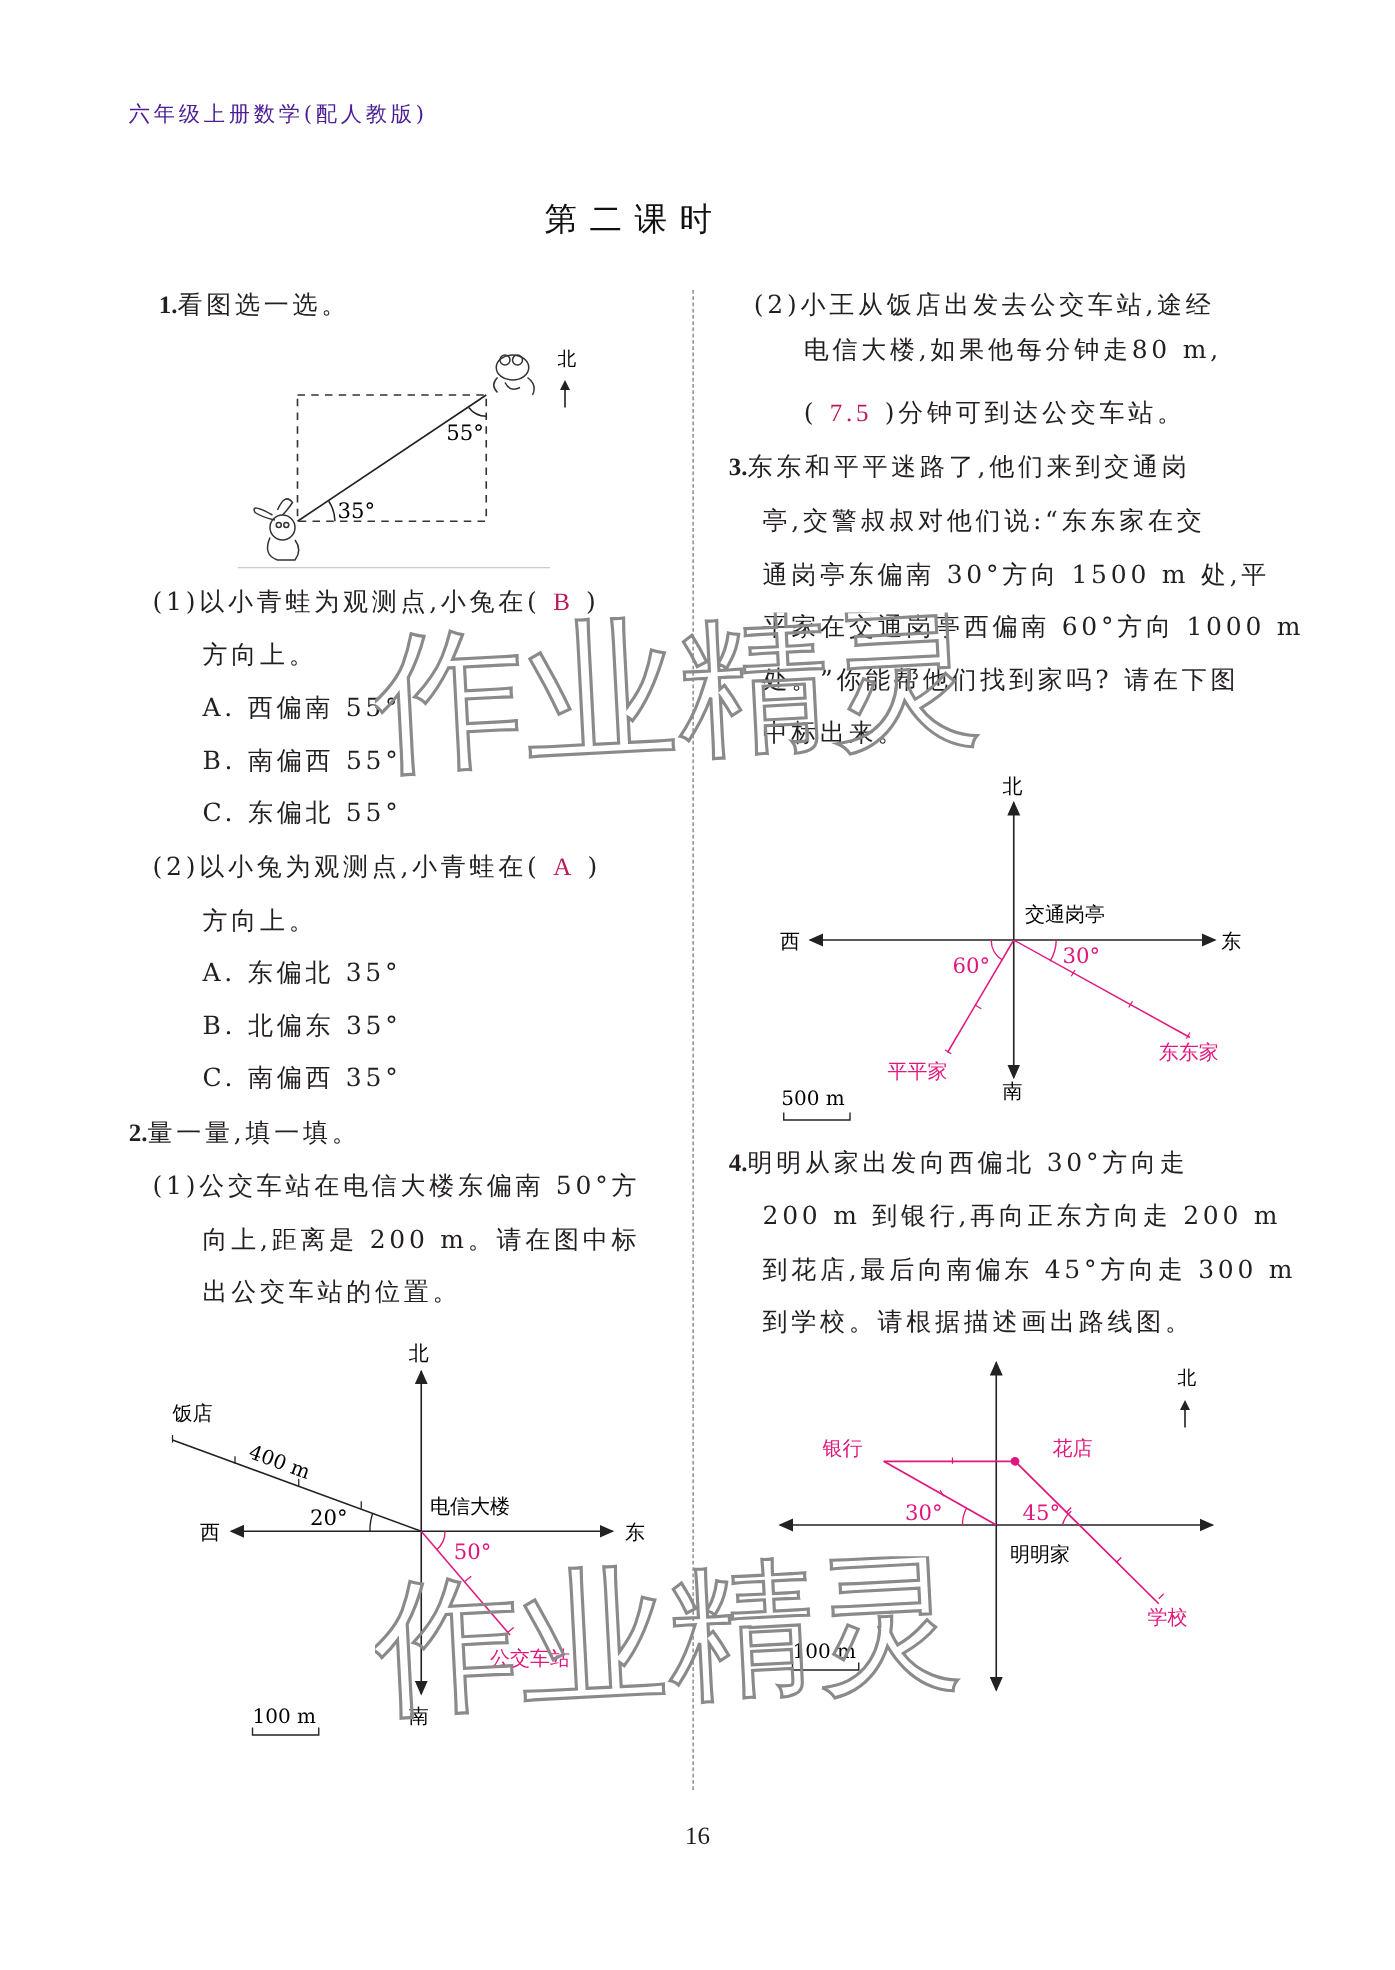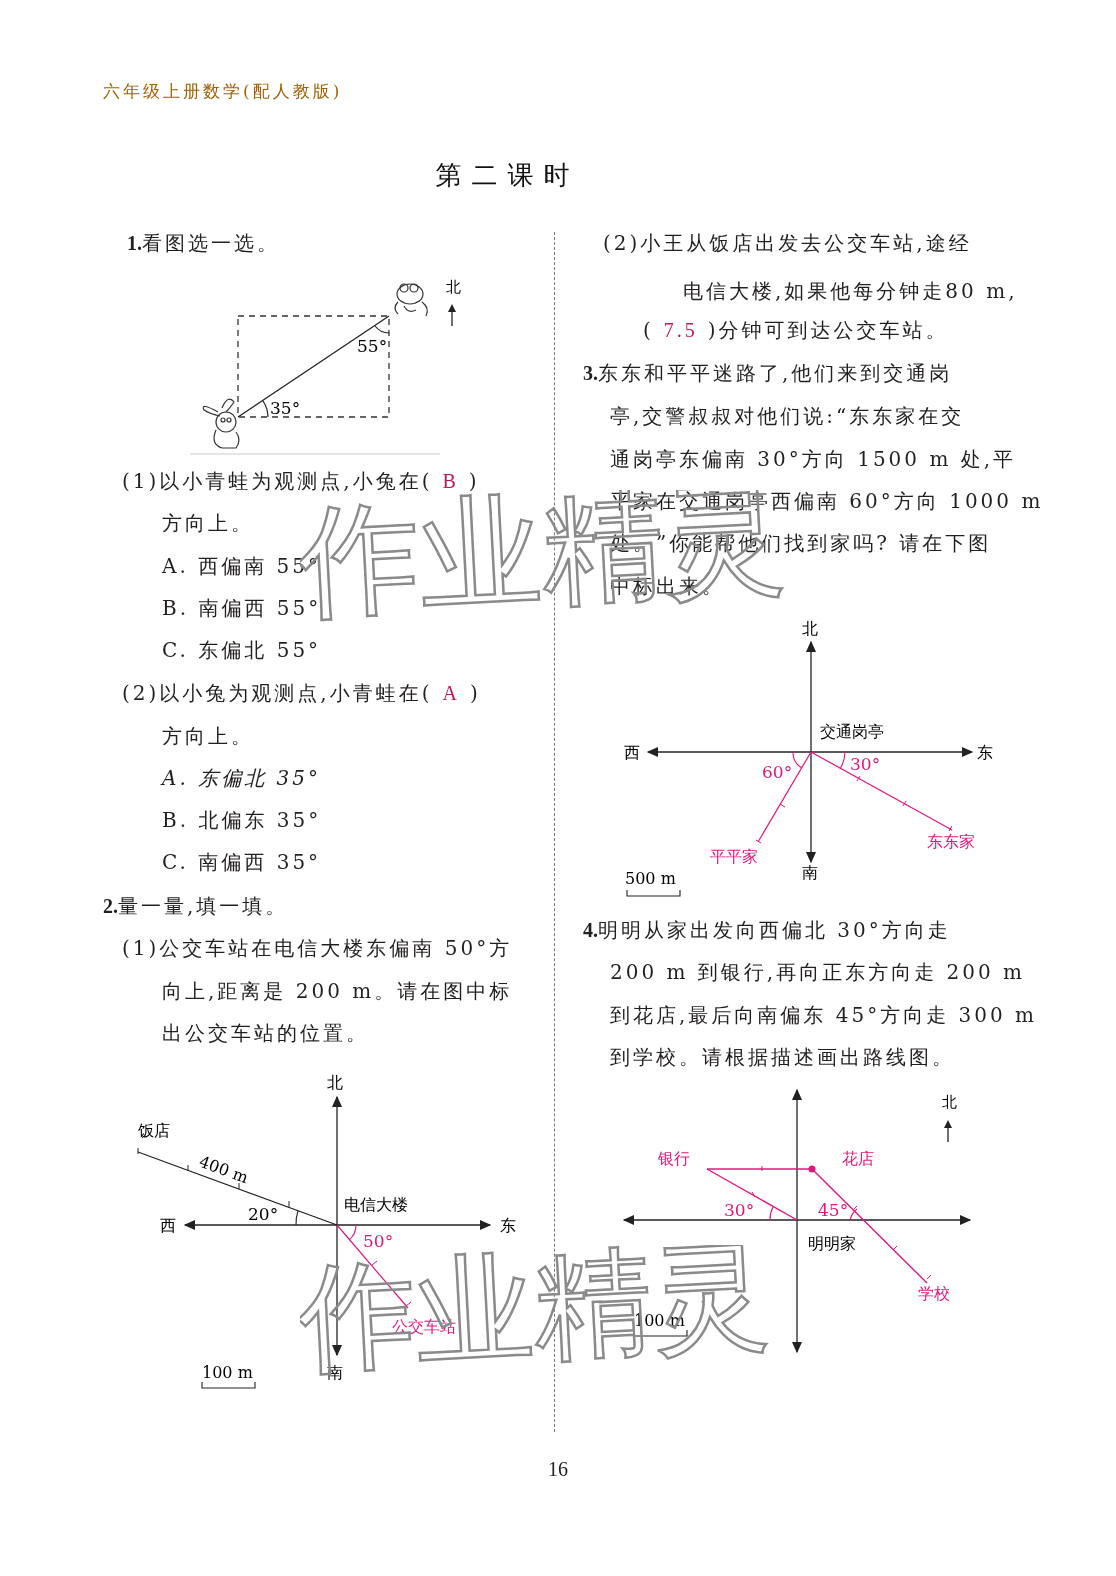--- a/index.html
+++ b/index.html
@@ -1,19 +1,19 @@
 <!DOCTYPE html>
 <html><head>
 <meta charset="utf-8">
 <style>
   html, body { margin:0; padding:0; background:#fff; }
   body { width:1116px; height:1576px; position:relative; overflow:hidden;
          font-family:"DejaVu Serif", "Liberation Serif", serif; color:#231f20; }
   .abs { position:absolute; }
-  .header { left:103px; top:80px; font-size:17px; letter-spacing:3px; color:#a16207; }
+  .header { left:103px; top:80px; font-size:17px; letter-spacing:3px; color:#4c1d95; }
   .title { left:0; width:1015px; top:158px; text-align:center; font-family:"DejaVu Sans", sans-serif;
            font-size:26px; letter-spacing:10px; color:#111; }
   .divider { left:554px; top:232px; height:1200px; border-left:1.5px dashed #777; }
   .line { font-size:20px; letter-spacing:3px; white-space:nowrap; line-height:42px; }
   .num { font-weight:bold; font-family:"Liberation Serif", serif; letter-spacing:0; }
   .ans { color:#be185d; font-family:"Liberation Serif", serif; padding:0 10px; }
   .pagenum { left:0; width:1116px; top:1458px; text-align:center; font-family:"Liberation Serif", serif; font-size:20px; }
   svg text { font-family:"DejaVu Serif", "Liberation Serif", serif; }
   .watermark { pointer-events:none; }
 </style>
@@ -62,21 +62,21 @@
 </div>
 <div class="abs line" style="left:162px;top:502px;">方向上。</div>
 <div class="abs line" style="left:162px;top:545px;">A. 西偏南 55°</div>
 <div class="abs line" style="left:162px;top:587px;">B. 南偏西 55°</div>
 <div class="abs line" style="left:162px;top:629px;">C. 东偏北 55°</div>
 
 <div class="abs line" style="left:122px;top:672px;">
   <span>(2)以小兔为观测点,小青蛙在(</span><span class="ans">A</span><span>)</span>
 </div>
 <div class="abs line" style="left:162px;top:715px;">方向上。</div>
-<div class="abs line" style="left:162px;top:757px;font-style:italic;">A. 东偏北 35°</div>
+<div class="abs line" style="left:162px;top:757px;">A. 东偏北 35°</div>
 <div class="abs line" style="left:162px;top:799px;">B. 北偏东 35°</div>
 <div class="abs line" style="left:162px;top:841px;text-align:right;">C. 南偏西 35°</div>
 
 <div class="abs line" style="left:103px;top:885px;">
   <span class="num">2.</span><span>量一量,填一填。</span>
 </div>
 <div class="abs line" style="left:122px;top:927px;">(1)公交车站在电信大楼东偏南 50°方</div>
 <div class="abs line" style="left:162px;top:970px;">向上,距离是 200 m。请在图中标</div>
 <div class="abs line" style="left:162px;top:1012px;">出公交车站的位置。</div>
 
@@ -107,21 +107,21 @@
   <path d="M252 205 l5 -4 M286 246 l5 -4" stroke="#e0177d" stroke-width="1"></path>
   <path d="M 236 165 A 19 19 0 0 1 229 180" fill="none" stroke="#e0177d" stroke-width="1.1"></path>
   <text x="243" y="187" font-size="17" fill="#e0177d">50°</text>
   <text x="272" y="272" font-size="16" fill="#e0177d">公交车站</text>
 
   <text x="82" y="318" font-size="16">100 m</text>
   <path d="M82 322 v6 h53 v-6" fill="none" stroke="#222" stroke-width="1.1"></path>
 </svg>
 
 <div class="abs line" style="left:603px;top:222px;">(2)小王从饭店出发去公交车站,途经</div>
-<div class="abs line" style="left:643px;top:270px;margin-left:40px;">电信大楼,如果他每分钟走80 m,</div>
+<div class="abs line" style="left:643px;top:258px;">电信大楼,如果他每分钟走80 m,</div>
 <div class="abs line" style="left:643px;top:309px;">
   <span>(</span><span class="ans">7.5</span><span>)分钟可到达公交车站。</span>
 </div>
 
 <div class="abs line" style="left:583px;top:352px;">
   <span class="num">3.</span><span>东东和平平迷路了,他们来到交通岗</span>
 </div>
 <div class="abs line" style="left:610px;top:395px;">亭,交警叔叔对他们说:“东东家在交</div>
 <div class="abs line" style="left:610px;top:438px;">通岗亭东偏南 30°方向 1500 m 处,平</div>
 <div class="abs line" style="left:610px;top:480px;">平家在交通岗亭西偏南 60°方向 1000 m</div>

